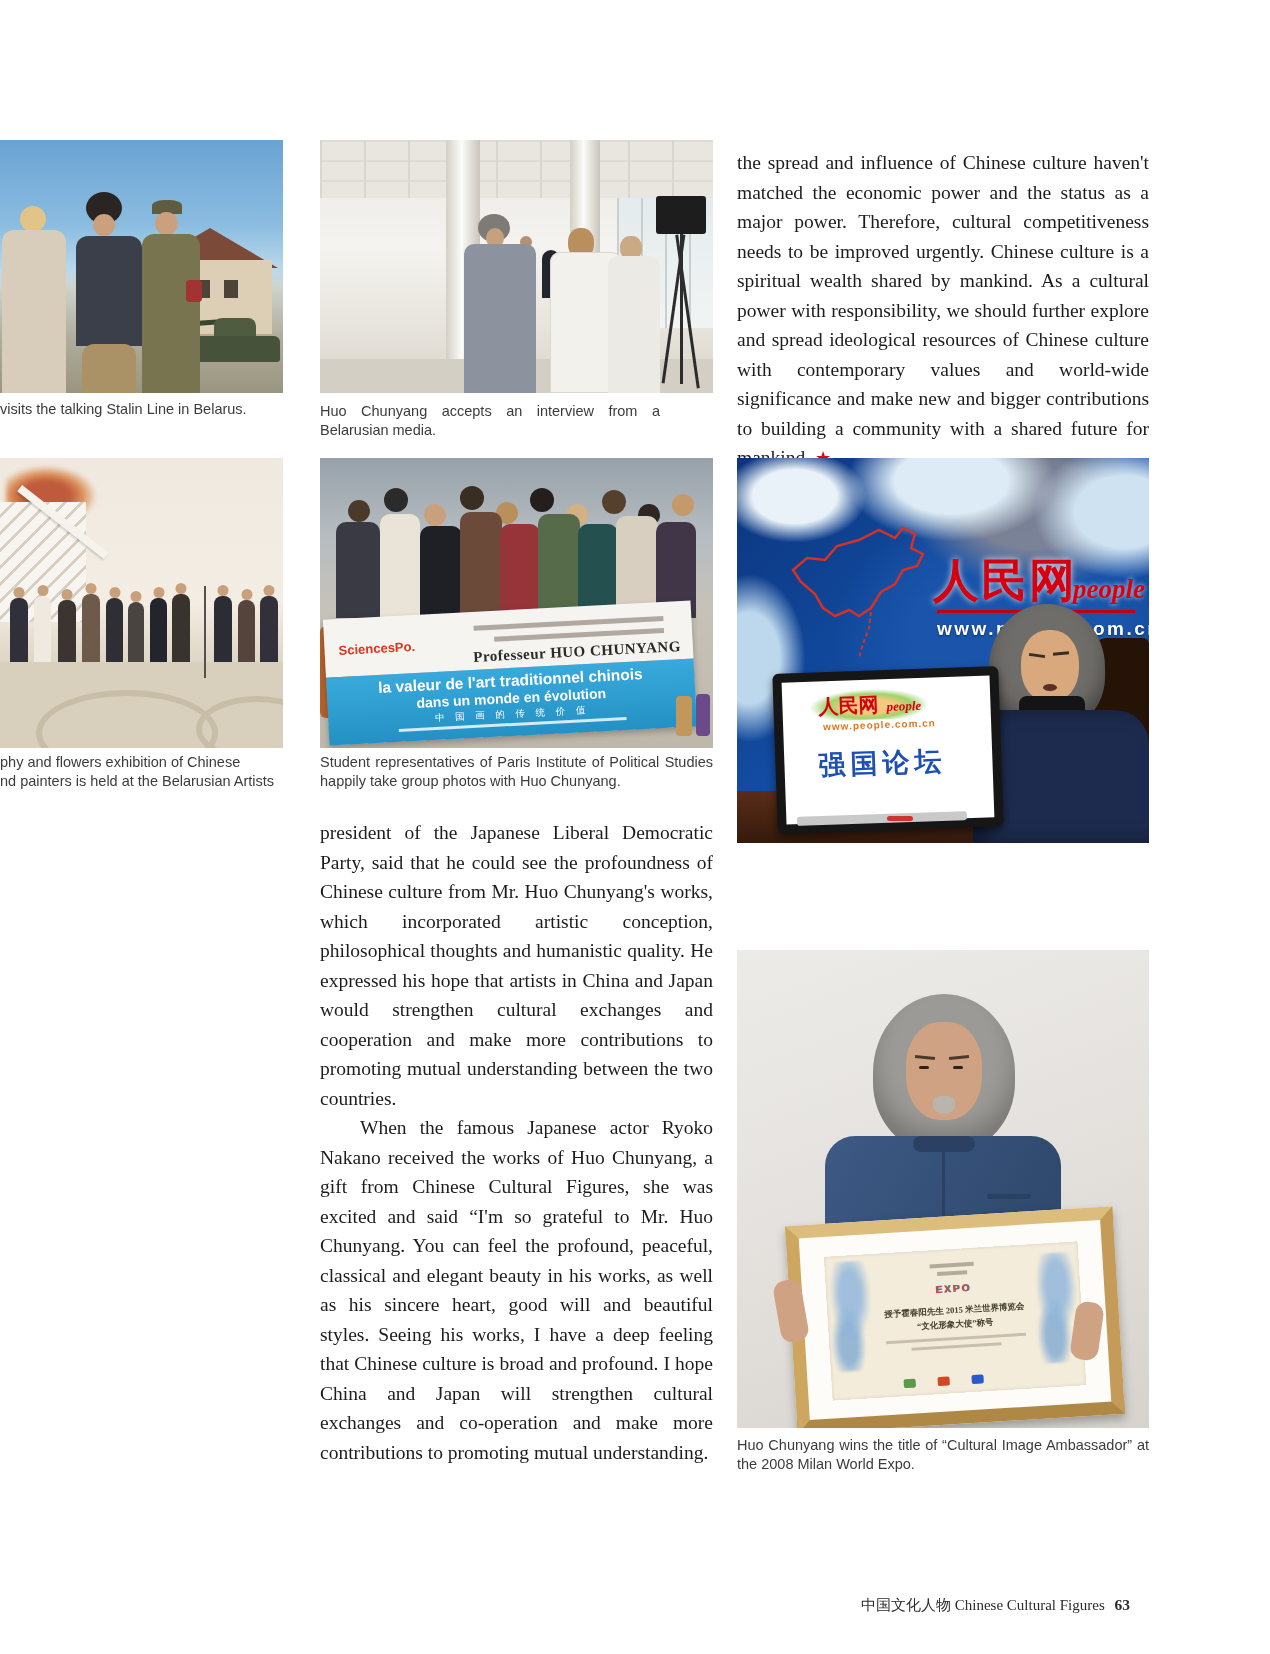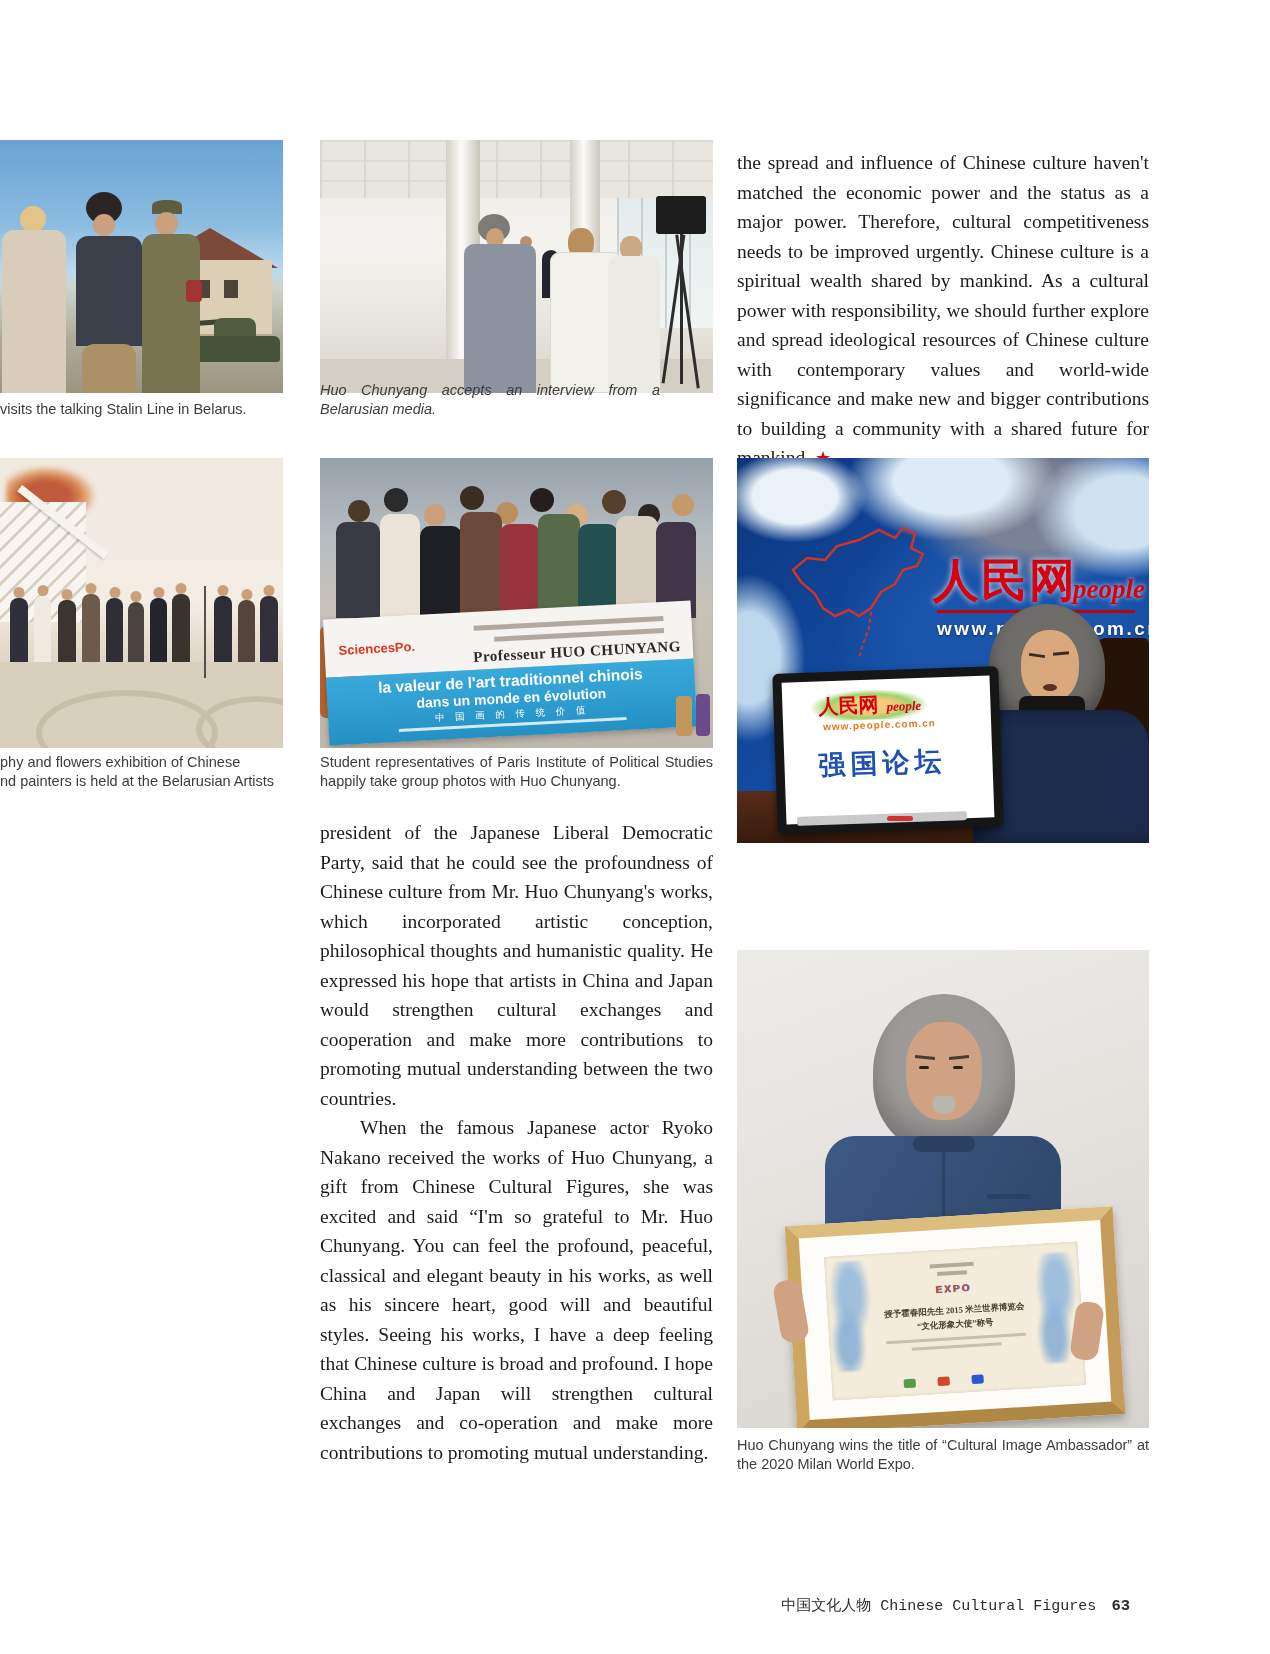--- a/index.html
+++ b/index.html
@@ -5,21 +5,21 @@
   html,body{margin:0;padding:0;background:#ffffff;}
   #page{position:relative;width:1270px;height:1654px;background:#ffffff;overflow:hidden;
         font-family:"Liberation Serif", serif;color:#1c1c1c;}
   .photo{position:absolute;overflow:hidden;background:#ddd;}
   .caption{position:absolute;font-family:"Liberation Sans", sans-serif;font-size:14.5px;
            line-height:19px;color:#3c3c3c;text-align:justify;}
   .bodytext{position:absolute;font-size:19.5px;line-height:29.5px;text-align:justify;color:#1c1c1c;}
   .bodytext p{margin:0;}
   .bodytext p.indent{text-indent:40px;}
   .star{color:#e60012;font-size:18px;}
-  .footer{position:absolute;top:1596px;right:140px;font-family:Liberation Mono, monospace;
+  .footer{position:absolute;top:1596px;right:140px;font-family:Liberation Serif, serif;
           font-size:15px;color:#2b2b2b;}
   .footer b{margin-left:6px;font-size:15.5px;}
 
   
   #ph1{left:0;top:140px;width:283px;height:253px;
        background:linear-gradient(180deg,#69a3d3 0%,#8cbde0 34%,#bcd9ec 52%,#cdd4cc 58%,#b0ac9c 78%,#9a957f 100%);}
   #ph1 .roof{position:absolute;left:142px;top:88px;width:136px;height:40px;background:#7c4a38;
              clip-path:polygon(0 100%,50% 0,100% 100%);}
   #ph1 .bld{position:absolute;left:150px;top:120px;width:122px;height:82px;background:#dccfb6;box-shadow:inset 0 -8px 0 #b8a88c;}
   #ph1 .w{position:absolute;width:14px;height:18px;background:#4c4438;}
@@ -191,21 +191,21 @@
     <div class="fig-body" style="left:144px;top:104px;width:72px;height:149px;background:#8d939e;"></div>
     <div class="fig-head" style="left:248px;top:88px;width:26px;height:30px;background:#b98f5e;border-radius:45%;"></div>
     <div class="fig-body" style="left:230px;top:112px;width:72px;height:141px;background:#f3f1ec;box-shadow:inset 0 0 0 1px #dcd8d0;"></div>
     <div class="fig-head" style="left:300px;top:96px;width:22px;height:24px;background:#caa985;border-radius:45%;"></div>
     <div class="fig-body" style="left:288px;top:116px;width:52px;height:137px;background:#eceae4;"></div>
     <div class="cam"></div>
     <div class="tri" style="left:352px;top:94px;height:150px;transform:rotate(8deg);"></div>
     <div class="tri" style="left:366px;top:94px;height:155px;transform:rotate(-8deg);"></div>
     <div class="tri" style="left:360px;top:94px;height:150px;"></div>
   </div>
-  <div class="caption" style="left:320px;top:381px;width:340px;font-style:italic;">Huo Chunyang accepts an interview from a Belarusian media.</div>
+  <div class="caption" style="left:320px;top:402px;width:340px;">Huo Chunyang accepts an interview from a Belarusian media.</div>
 
   <div class="bodytext" style="left:737px;top:148px;width:412px;">
     <p><span>the spread and influence of Chinese culture haven't matched the economic power and the status as a major power. Therefore, cultural competitiveness needs to be improved urgently. Chinese culture is a spiritual wealth shared by mankind. As a cultural power with responsibility, we should further explore and spread ideological resources of Chinese culture with contemporary values and world-wide significance and make new and bigger contributions to building a community with a shared future for mankind. </span><span class="star">★</span></p>
   </div>
 
   <div class="photo" id="ph3">
     <div class="mural"></div>
     <div class="stairs"></div>
     <div class="rail"></div>
     <div class="floor"></div>
@@ -327,21 +327,21 @@
         <div class="ebar" style="left:50%;top:88px;width:140px;transform:translateX(-50%);"></div>
         <div class="ebar" style="left:50%;top:96px;width:90px;transform:translateX(-50%);"></div>
         <div class="lg" style="left:72px;bottom:8px;background:#5a9a4a;"></div>
         <div class="lg" style="left:106px;bottom:8px;background:#d04a2a;"></div>
         <div class="lg" style="left:140px;bottom:8px;background:#2a5ad0;"></div>
       </div>
     </div>
     <div class="handL"></div>
     <div class="handR"></div>
   </div>
-  <div class="caption" style="left:737px;top:1436px;width:412px;">Huo Chunyang wins the title of “Cultural Image Ambassador” at the 2020 Milan World Expo.</div>
+  <div class="caption" style="left:737px;top:1436px;width:412px;">Huo Chunyang wins the title of “Cultural Image Ambassador” at the 2008 Milan World Expo.</div>
 
   <div class="footer">
     <span>中国文化人物</span>
     <span>Chinese Cultural Figures</span>
     <b>63</b>
   </div>
 
 </div>
 
 </body></html>

